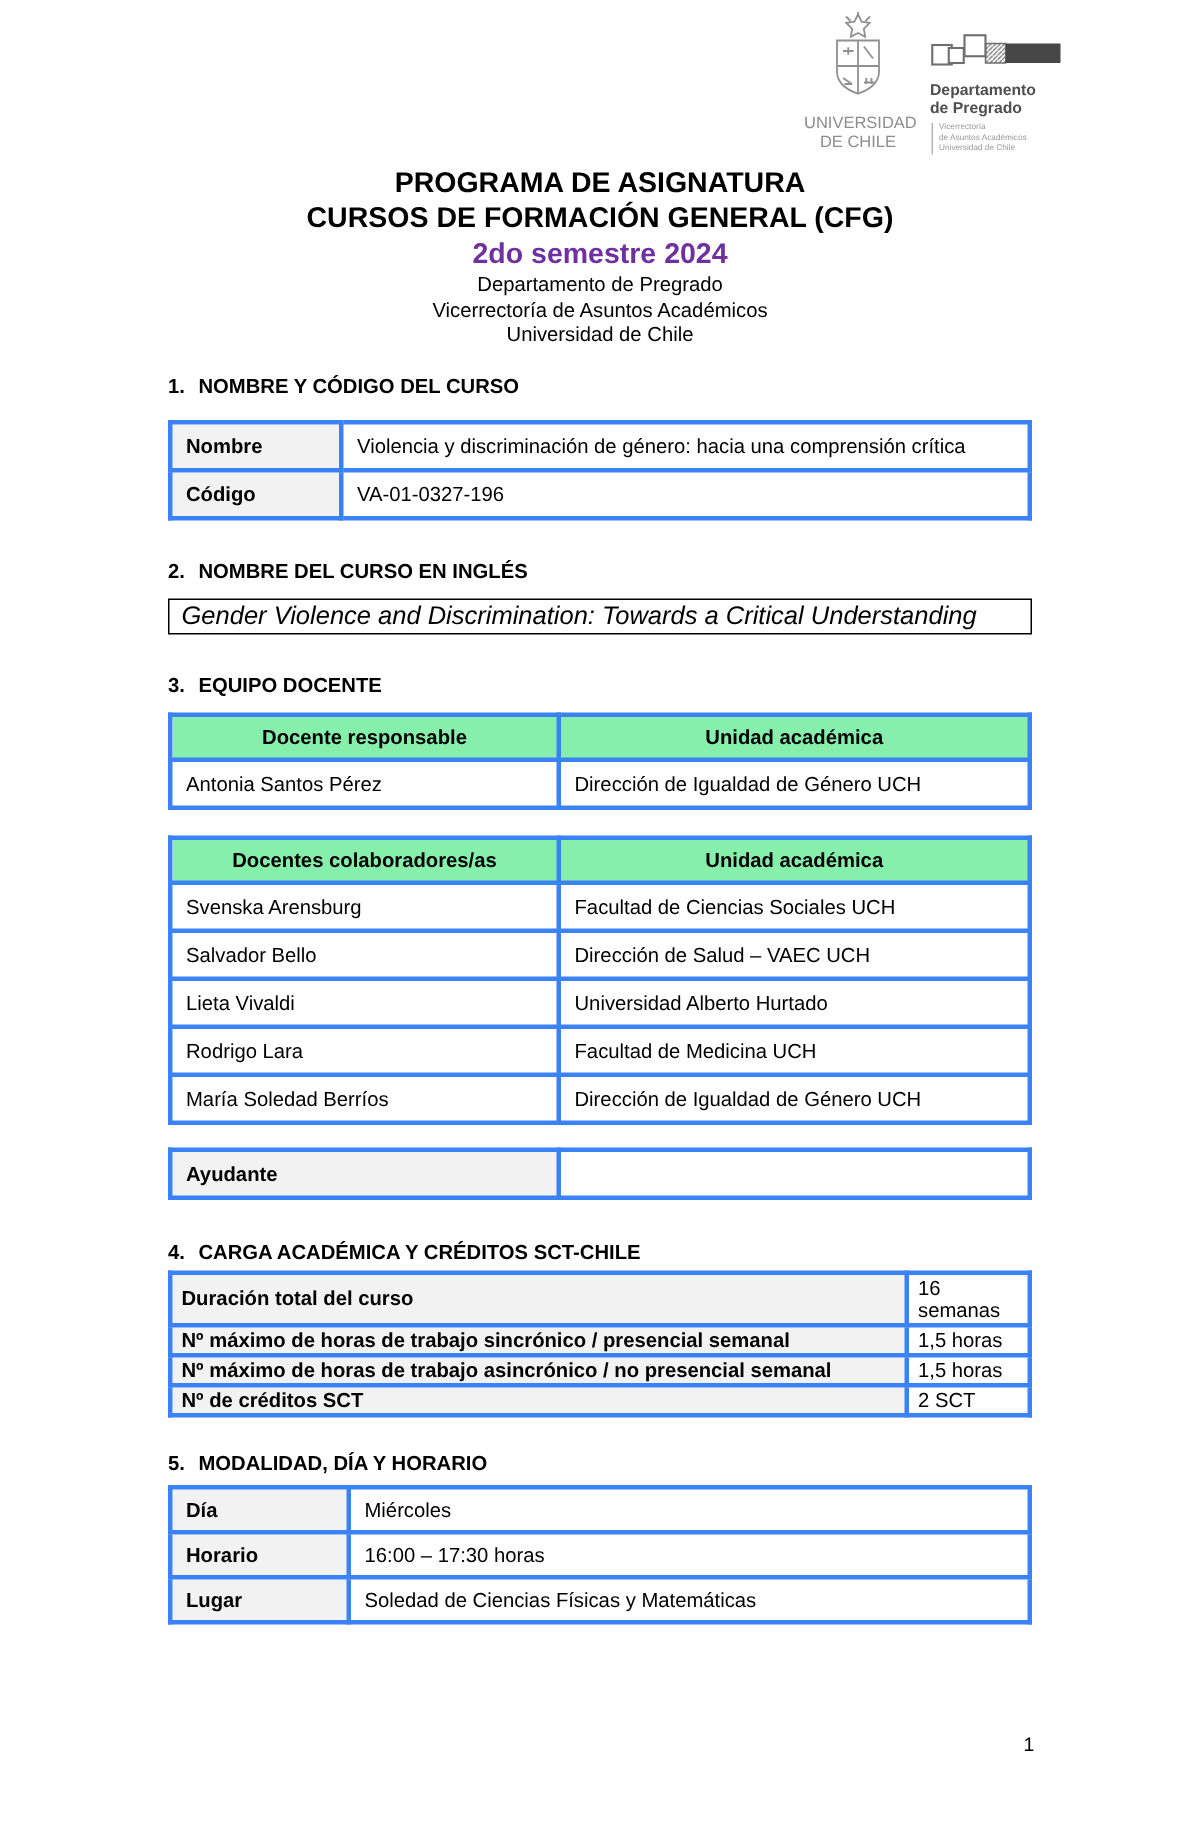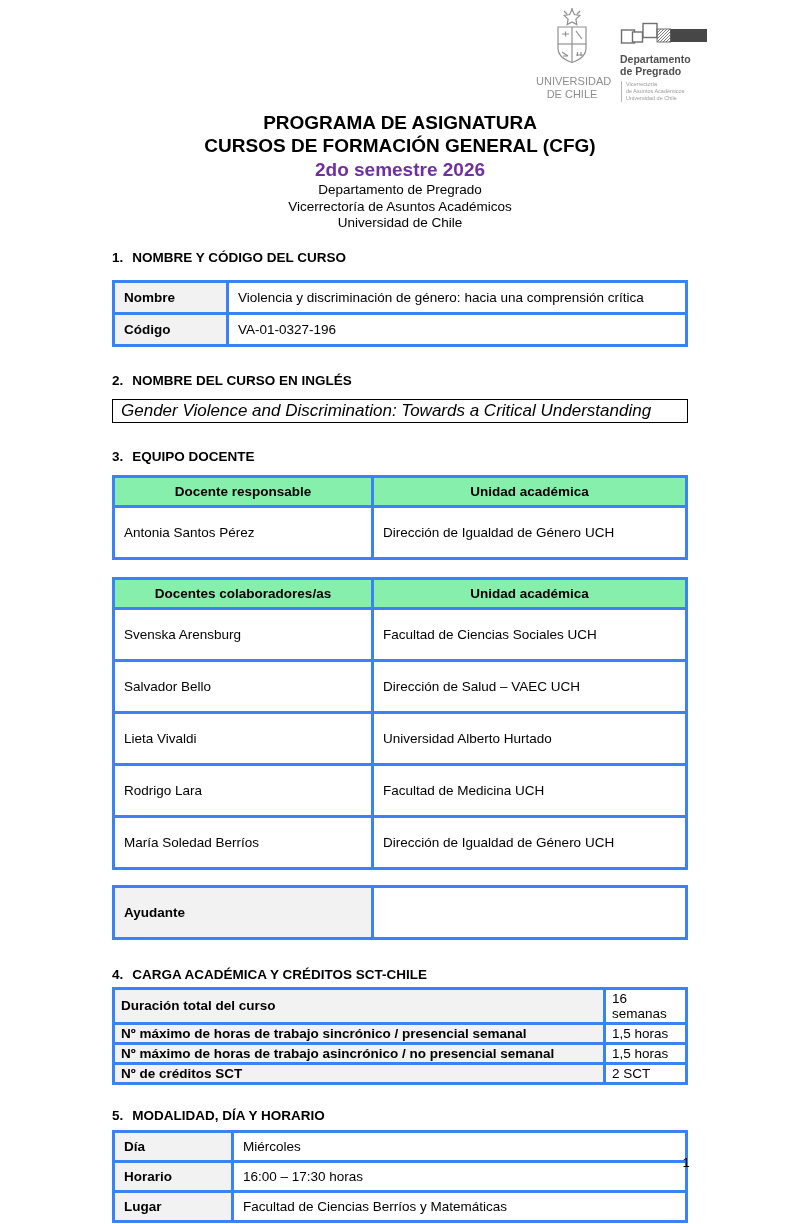--- a/index.html
+++ b/index.html
@@ -34,21 +34,21 @@
   table{border-collapse:collapse;width:576px;table-layout:fixed;}
   table{border:2px solid #000;}
   td{border:3px solid #3b82f6;font-size:13.5px;vertical-align:middle;overflow:hidden;}
   .lbl{background:#f2f2f2;font-weight:bold;}
   .hdr{background:#86efac;font-weight:bold;text-align:center;}
 
   .tbl-s1 td{padding:7px 9px;}
   .tbl-s1 .c1{width:93px;}
   .eng-box{width:558px;border:1px solid #000;font-size:17px;font-style:italic;
            padding:3px 8px;line-height:16px;}
-  .tbl-doc td{padding:17px 9px;}
+  .tbl-doc td{padding:7px 9px;}
   .tbl-doc .hdr{padding:6px 9px;}
   .tbl-doc .c1{width:238px;}
   .tbl-gap1{margin-top:17px;}
   .tbl-gap2{margin-top:15px;}
   .tbl-s4 td{padding:1px 6px;}
   .tbl-s4 .c1{width:476px;}
   .tbl-s5 td{padding:6px 9px;}
   .tbl-s5 .c1{width:98px;}
 
   .page-number{position:absolute;top:1155px;left:676px;width:20px;
@@ -102,21 +102,21 @@
         <div>Vicerrectoría</div>
         <div>de Asuntos Académicos</div>
         <div>Universidad de Chile</div>
       </div>
     </div>
   </div>
 
   <div class="title-block">
     <div class="t1">PROGRAMA DE ASIGNATURA</div>
     <div class="t1">CURSOS DE FORMACIÓN GENERAL (CFG)</div>
-    <div class="t2">2do semestre 2026</div>
+    <div class="t2">2do semestre 2024</div>
     <div class="t3">Departamento de Pregrado</div>
     <div class="t3">Vicerrectoría de Asuntos Académicos</div>
     <div class="t3">Universidad de Chile</div>
   </div>
 
   <div class="content">
 
     <div class="sec-heading mh1">
       <span>1.</span><span class="ht">NOMBRE Y CÓDIGO DEL CURSO</span>
     </div>
@@ -224,21 +224,21 @@
       <tr>
         <td class="lbl c1">Día</td>
         <td>Miércoles</td>
       </tr>
       <tr>
         <td class="lbl c1">Horario</td>
         <td>16:00 – 17:30 horas</td>
       </tr>
       <tr>
         <td class="lbl c1">Lugar</td>
-        <td>Facultad de Ciencias Berríos y Matemáticas</td>
+        <td>Soledad de Ciencias Físicas y Matemáticas</td>
       </tr>
     </tbody>
       </table>
 
   </div>
 
   <div class="page-number">1</div>
 
 </div>
 

